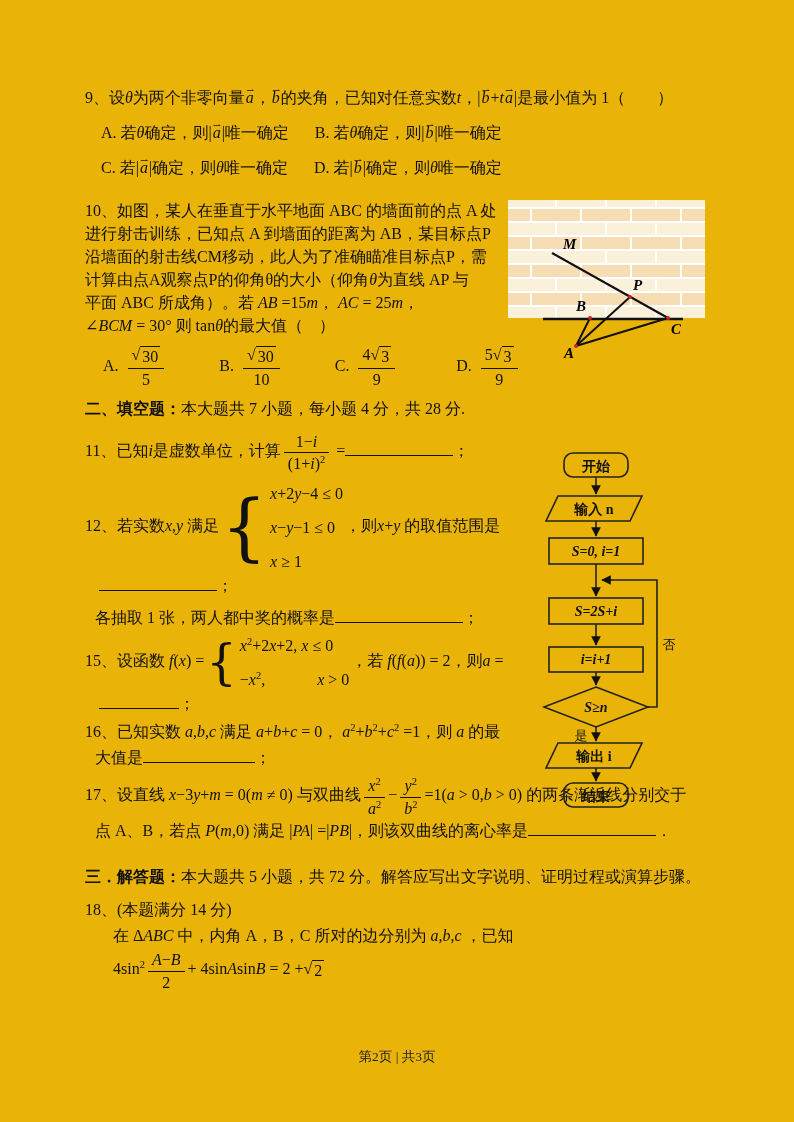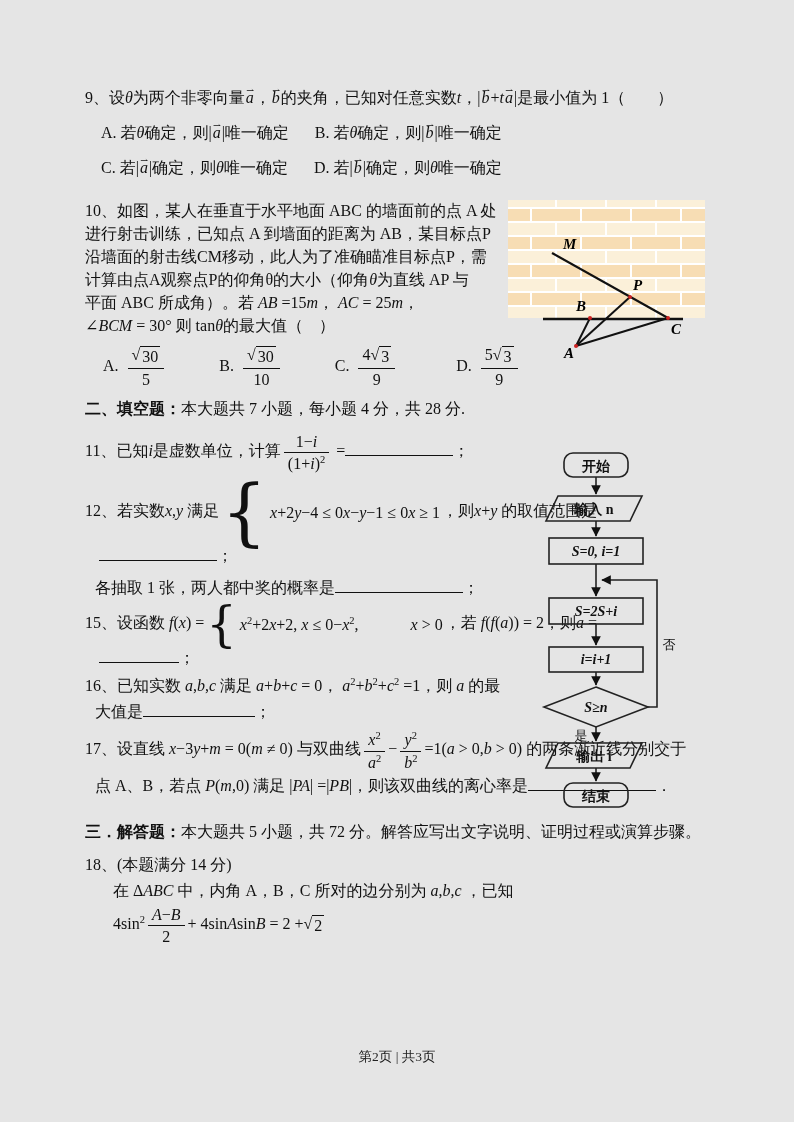--- a/index.html
+++ b/index.html
@@ -1,16 +1,16 @@
 <!DOCTYPE html>
 <html><head>
 <meta charset="utf-8">
 <style>
   html,body{margin:0;padding:0;background:#fff;}
-  .page{position:relative;width:794px;height:1122px;background:#e5e5e5;overflow:hidden;
+  .page{position:relative;width:794px;height:1122px;background:#eab308;overflow:hidden;
         font-family:"Liberation Serif","DejaVu Serif",serif;font-size:16px;color:#111;}
   .q{margin-left:85px;margin-right:40px;}
   .line{white-space:nowrap;line-height:24px;margin:2px 0;}
   #q9{padding-top:84px;margin-bottom:20px;}
   #q9 .line+.line{margin-top:11px;}
   #q10 .line{line-height:22px;margin:1px 0;}
   #q10{margin-bottom:8px;}
   #q10 .line:last-child{margin-top:8px;}
   #sec2{margin-bottom:10px;}
   #q11{margin-bottom:10px;}
@@ -23,21 +23,21 @@
   .mi{font-style:italic;}
   .sup{vertical-align:super;font-size:10.5px;line-height:0;}
   .frac{display:inline-block;vertical-align:middle;text-align:center;margin:0 3px;line-height:1.1;}
   .frac .num{display:block;border-bottom:1.3px solid #111;padding:1px 4px 2px;}
   .frac .den{display:block;padding:2px 4px 0;}
   .sqrt{display:inline-flex;align-items:stretch;}
   .sqrt .rsign{line-height:1.1;}
   .sqrt .rad{border-top:1.3px solid #111;line-height:1.2;padding:0 2px;}
   .cases{display:inline-flex;align-items:center;vertical-align:middle;margin:0 2px;}
   .cases .brace{line-height:0.82;font-weight:300;margin-right:3px;font-family:"DejaVu Serif",serif;}
-  .cases .rows{display:inline-flex;flex-direction:row;align-items:flex-start;row-gap:3px;}
+  .cases .rows{display:inline-flex;flex-direction:column;align-items:flex-start;row-gap:13px;}
   .cases .crow{white-space:nowrap;line-height:21px;}
   .blank{display:inline-block;border-bottom:1.3px solid #111;height:15px;vertical-align:baseline;}
   .gap{display:inline-block;height:1px;}
   .vec{position:relative;display:inline-block;font-style:italic;margin:0 1px;}
   .vec .arr{position:absolute;top:-0.72em;left:55%;transform:translateX(-50%);font-size:0.6em;font-style:normal;}
   .fig{position:absolute;}
   #footer{position:absolute;left:0;right:0;top:1048px;text-align:center;font-size:13.5px;color:#222;}
   svg text{font-family:"Liberation Serif","DejaVu Serif",serif;}
   .fc-label{font-weight:bold;font-size:14px;}
   .fc-math{font-weight:bold;font-style:italic;font-size:14px;}

